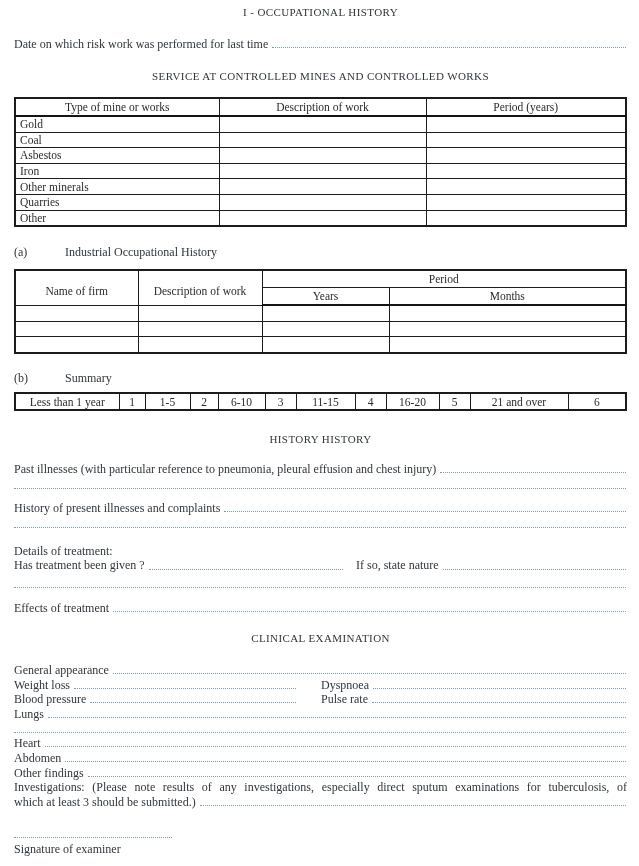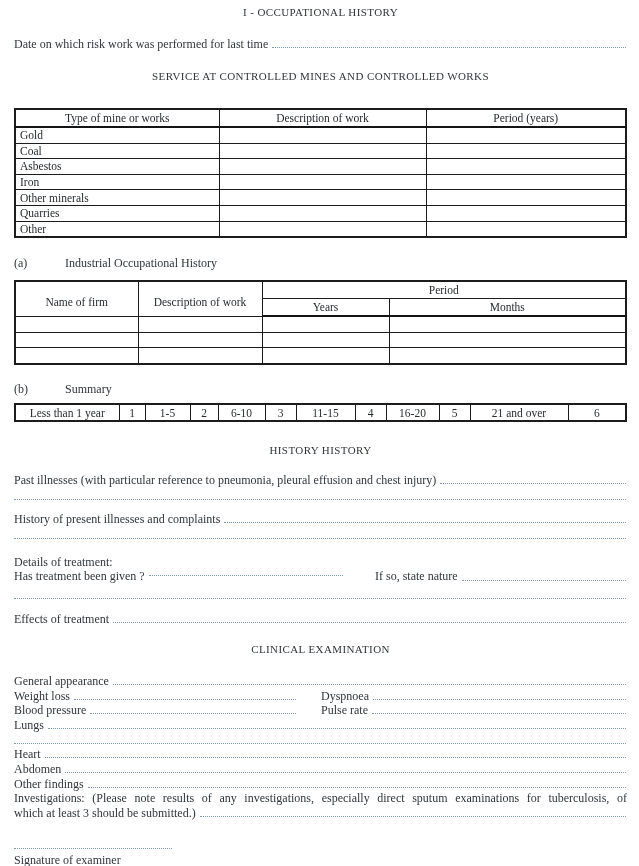--- a/index.html
+++ b/index.html
@@ -40,30 +40,30 @@
   table.indus thead tr:last-child th{border-bottom:2.2px solid #141414;}
   table.indus thead th[rowspan]{vertical-align:top;padding-top:13px;}
   table.summ td{text-align:center;height:15.5px;}
   
   .tworow{display:flex;height:14.6px;align-items:flex-end;}
   .halfL{flex:0 0 283px;display:flex;align-items:flex-end;}
   .halfR{flex:1 1 auto;display:flex;align-items:flex-end;margin-left:24px;}
   .halfL .lbl,.halfR .lbl{white-space:nowrap;line-height:14px;}
   .clinrow{height:14.6px;}
   
-  .halfT{flex:0 0 330px;display:flex;align-items:center;}
-  .halfT2{flex:1 1 auto;display:flex;align-items:flex-end;margin-left:31px;}
+  .halfT{flex:0 0 330px;display:flex;align-items:flex-end;}
+  .halfT2{flex:1 1 auto;display:flex;align-items:flex-end;margin-left:12px;}
   
   .jline{
     margin:0;height:14.6px;line-height:14px;text-align:justify;
     overflow:hidden;white-space:normal;
   }
   .jline::after{content:"";display:inline-block;width:100%;}
   
-  .mt6{margin-top:6px;}  .mt8{margin-top:8px;}  .mt9{margin-top:9px;}.mt12{margin-top:12px;}.mt13{margin-top:24px;border-radius:23px;}
+  .mt6{margin-top:6px;}  .mt8{margin-top:8px;}  .mt9{margin-top:9px;}.mt12{margin-top:12px;}.mt13{margin-top:13px;border-radius:23px;}
   .mt14{margin-top:14px;}.mt16{margin-top:16px;}.mt17{margin-top:17px;}
   .mt18{margin-top:18px;}.mt21{margin-top:21px;}
 </style>
 </head>
 <body>
 
 <div class="page">
 
   <div class="center-head">I - OCCUPATIONAL HISTORY</div>
 

